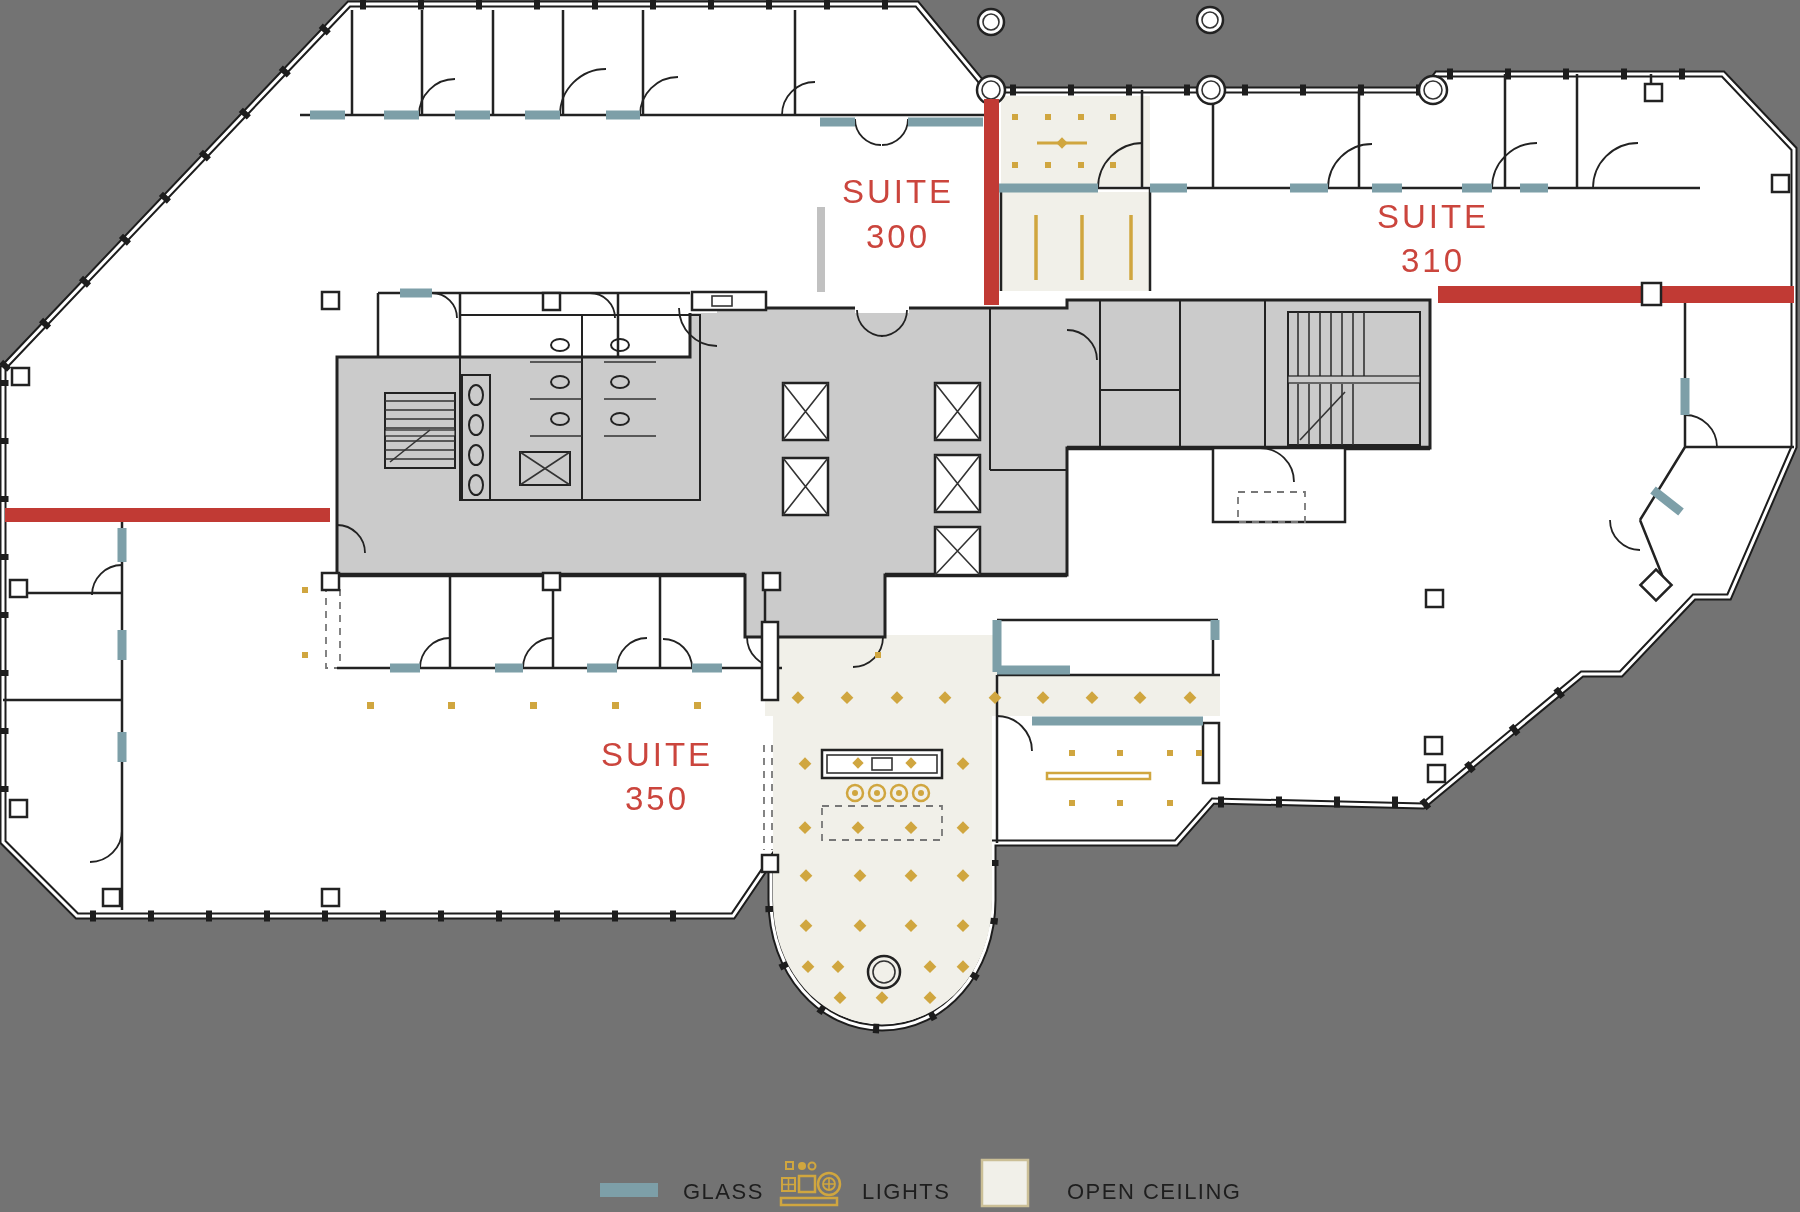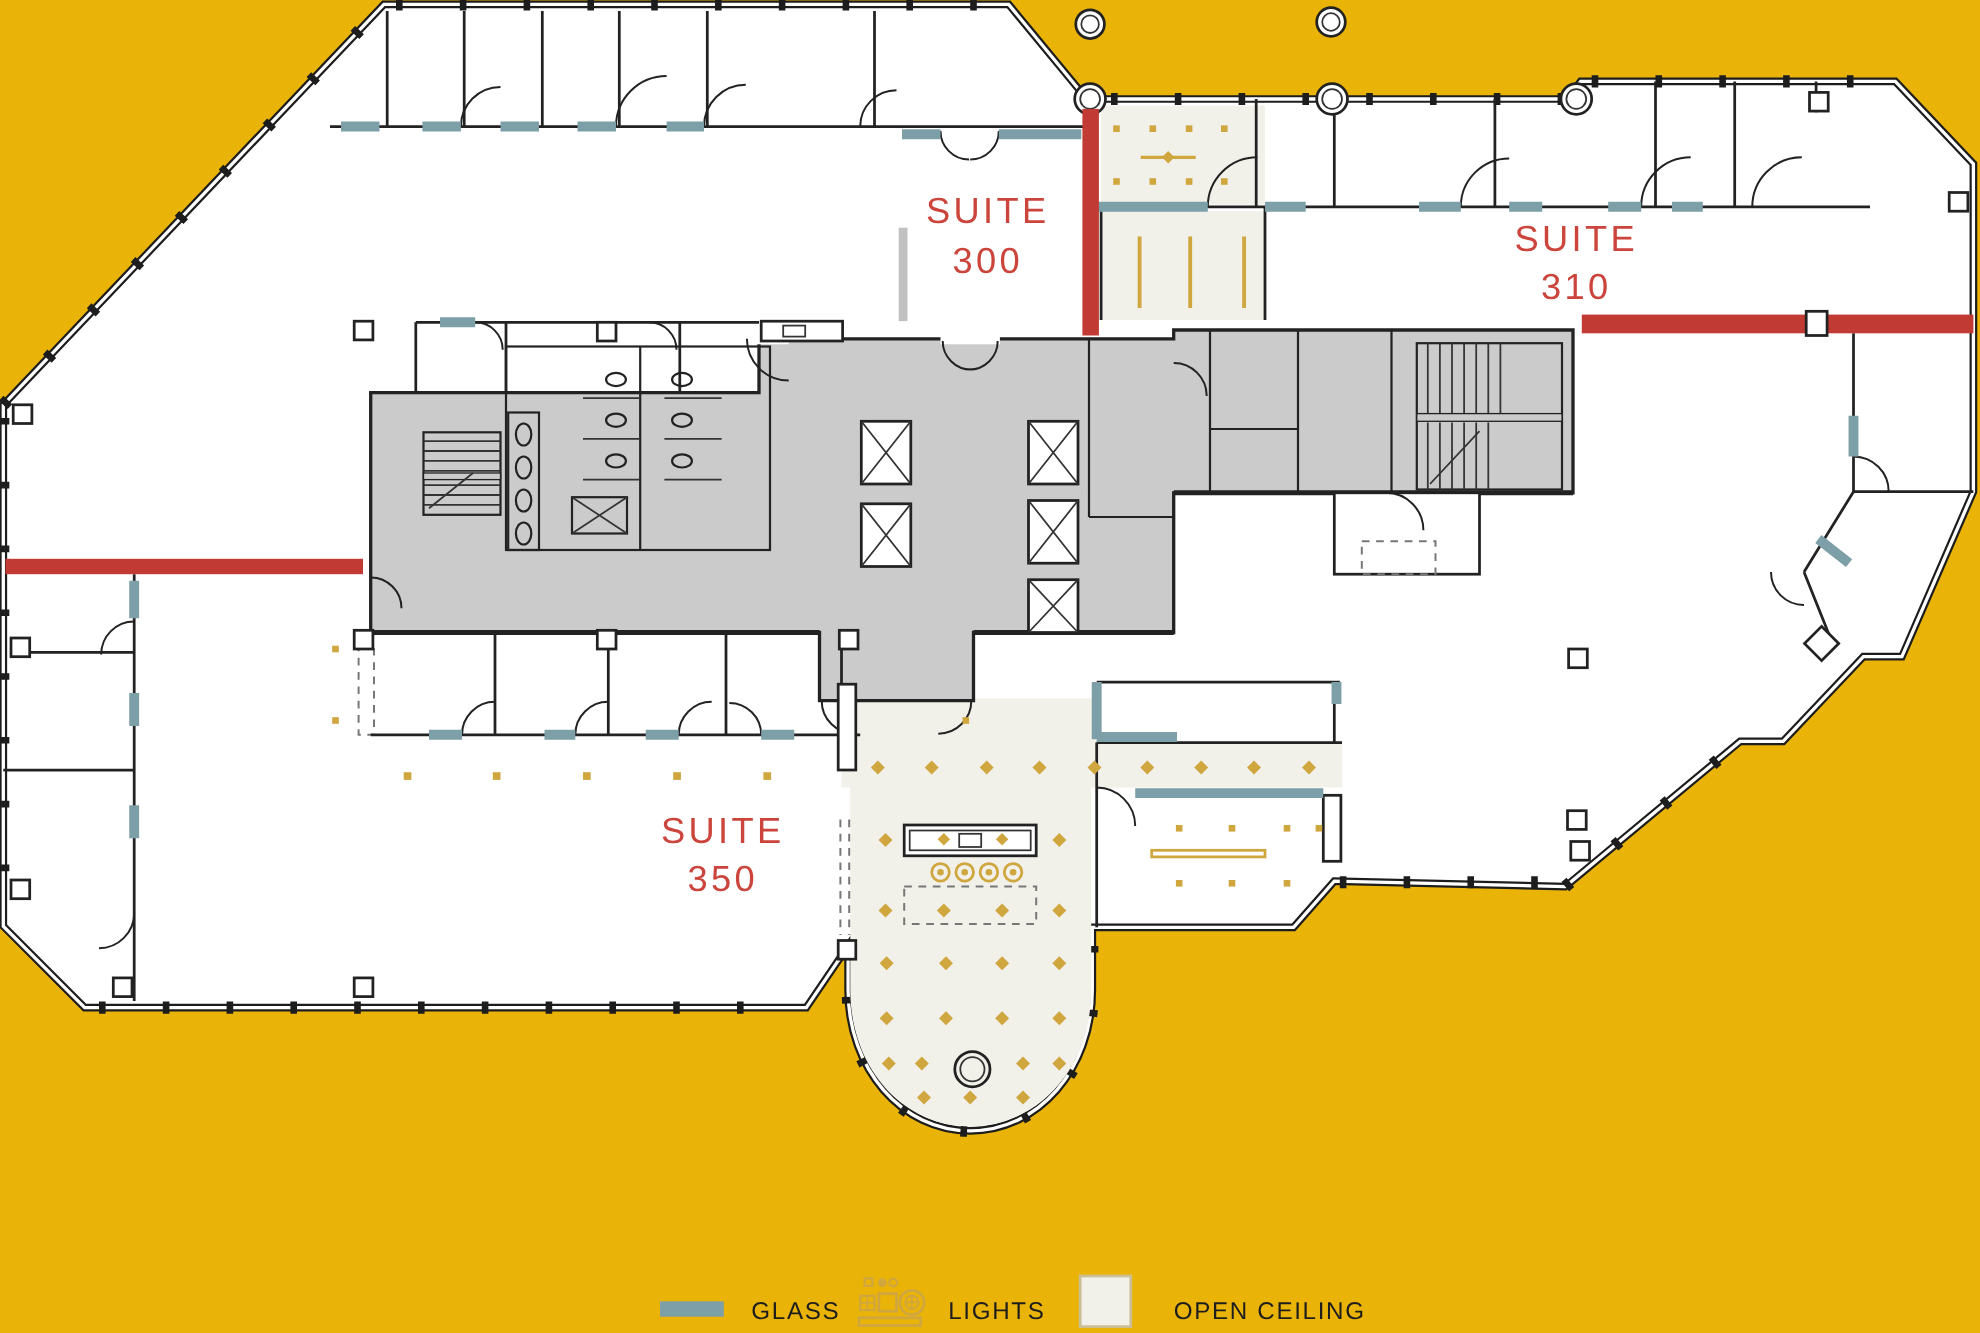--- a/index.html
+++ b/index.html
@@ -1,16 +1,16 @@
 <!DOCTYPE html>
 <html style="--demising-red: #c13a34; --label-red: #cb453d; --glass-teal: #7d9fa8; --light-gold: #d0a63f; --open-ceiling-fill: #f1f0e9; --open-ceiling-border: #cbbf96; --core-gray: #cbcbcb; --wall-dark: #1d1d1d;"><head>
 <meta charset="utf-8">
 <style>
   html,body{margin:0;padding:0;background:#ffffff;}
-  .stage{width:1800px;height:1212px;position:relative;background:#eab308;font-family:"Liberation Sans",sans-serif;}
+  .stage{width:1800px;height:1212px;position:relative;background:#737373;font-family:"Liberation Sans",sans-serif;}
   svg{display:block;}
   
   .outline-outer{fill:#ffffff;stroke:var(--wall-dark);stroke-width:7;}
   .outline-inner{fill:none;stroke:#ffffff;stroke-width:3;}
   .mullion{fill:none;stroke:var(--wall-dark);stroke-width:11;stroke-dasharray:6 52;}
   .ceiling{fill:var(--open-ceiling-fill);}
   .core{fill:var(--core-gray);stroke:#222;stroke-width:3;}
   .coreline{stroke:#222;stroke-width:2;fill:none;}
   .corelineB{stroke:#222;stroke-width:4.5;fill:none;}
   .white-room{fill:#fff;stroke:#222;stroke-width:2.5;}

